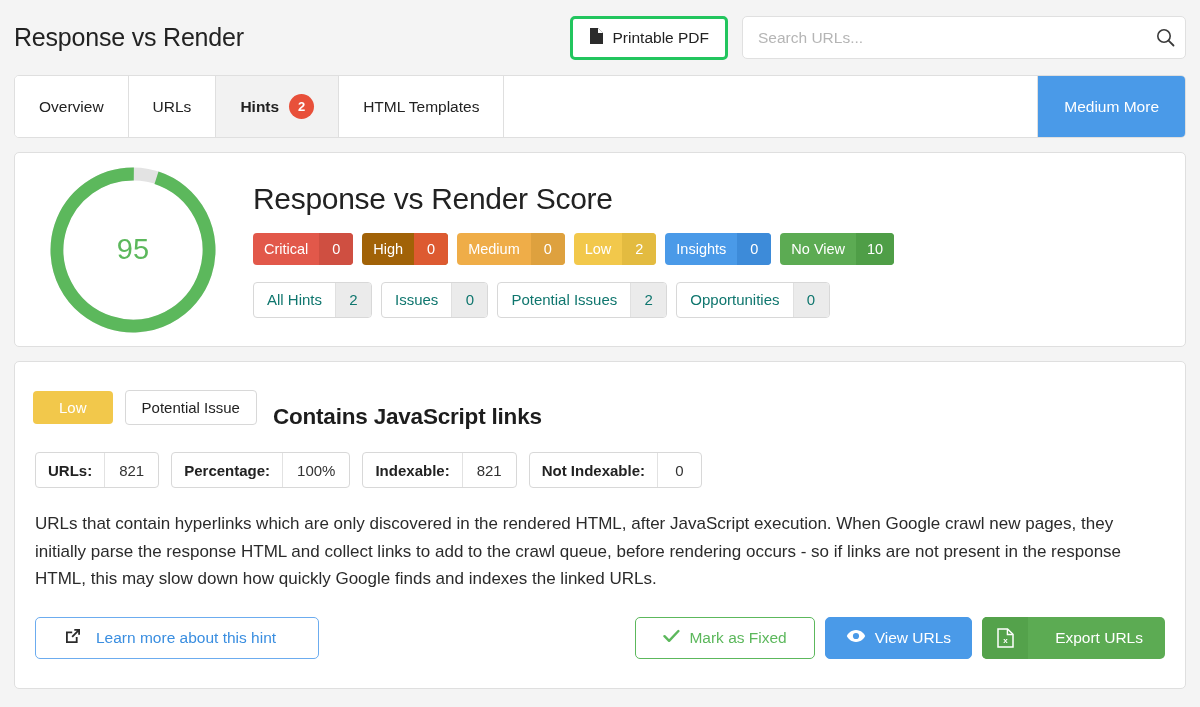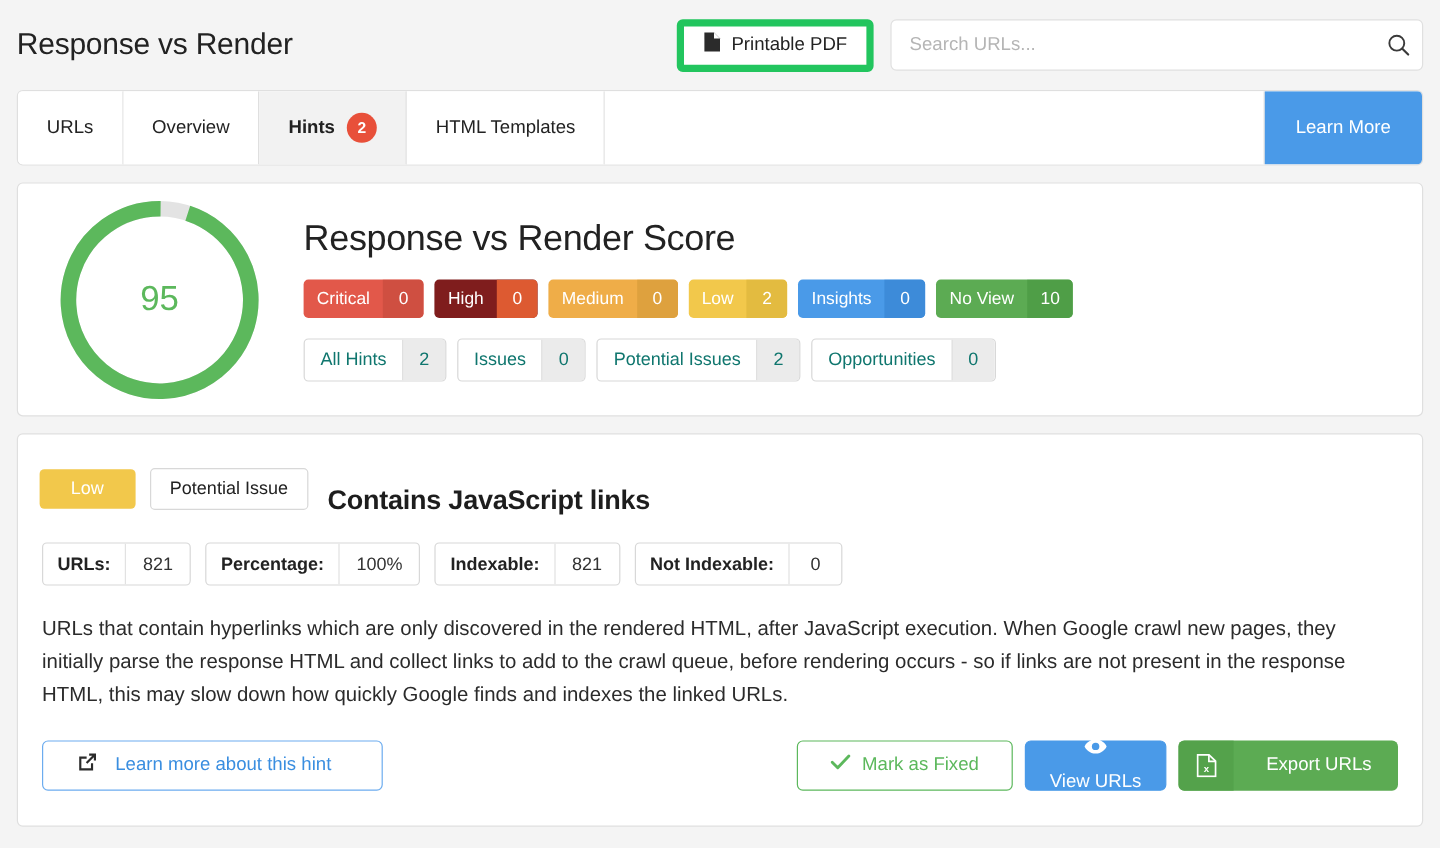--- a/index.html
+++ b/index.html
@@ -31,21 +31,21 @@
     margin-left: auto;
     display: flex;
     align-items: center;
     gap: 14px;
   }
   .pdf-btn {
     display: flex; align-items: center; gap: 9px;
     height: 44px;
     padding: 0 16px;
     background: #fff;
-    border: 6px solid #22c55e;
+    border: 3px solid #22c55e;
     border-radius: 5px;
     font-size: 15.5px;
     color: #222;
     cursor: pointer;
     white-space: nowrap;
   }
   .search-wrap {
     position: relative;
     width: 444px;
     height: 43px;
@@ -263,21 +263,20 @@
     border: 1px solid #5cb85c;
     background: #fff;
     color: #5cb85c;
     padding: 0 27px;
   }
   .btn-view {
     border: 1px solid #4a9ae8;
     background: #4a9ae8;
     color: #fff;
     padding: 0 20px;
-    flex-direction: column;
   }
   .btn-export {
     border: none;
     background: #5cab53;
     color: #fff;
     padding: 0;
     overflow: hidden;
   }
   .export-icon-box {
     display: flex; align-items: center; justify-content: center;
@@ -310,35 +309,35 @@
           <circle cx="8" cy="8" r="6.2" fill="none" stroke="#3a3a3a" stroke-width="1.6"></circle>
           <line x1="12.6" y1="12.6" x2="17.5" y2="17.5" stroke="#3a3a3a" stroke-width="1.8" stroke-linecap="round"></line>
         </svg>
       </button>
     </div>
   </div>
 </div>
 
 <div class="tabs">
   <div class="tab">
+    <span>Overview</span>
+  </div>
+  <div class="tab">
     <span>URLs</span>
-  </div>
-  <div class="tab">
-    <span>Overview</span>
   </div>
   <div class="tab active">
     <span>Hints</span>
     <span class="tab-badge">2</span>
   </div>
   <div class="tab">
     <span>HTML Templates</span>
   </div>
   <div class="tab-spacer"></div>
   <div class="learn-more-tab">
-    <span>Learn More</span>
+    <span>Medium More</span>
   </div>
 </div>
 
 <div class="card score-card">
 
   <div class="donut-wrap">
     <svg width="172" height="172" viewBox="0 0 172 172" aria-hidden="true">
       <circle cx="86" cy="86" r="76" fill="none" stroke="#e3e3e3" stroke-width="13"></circle>
       <circle id="score-arc" cx="86" cy="86" r="76" fill="none" stroke="#5cb85c" stroke-width="13" transform="rotate(-72 86 86)" stroke-linecap="butt" stroke-dasharray="453.6459791783661 23.87610416728245"></circle>
     </svg>
@@ -346,21 +345,21 @@
   </div>
 
   <div class="score-body">
     <div class="score-heading">Response vs Render Score</div>
 
     <div class="badge-row">
       <div class="sev-badge" style="background: rgb(226, 88, 74);">
         <span class="sev-label">Critical</span>
         <span class="sev-count" style="background: rgb(207, 79, 65);">0</span>
       </div>
-      <div class="sev-badge" style="background: #7f1d1d;">
+      <div class="sev-badge" style="background: #a16207;">
         <span class="sev-label">High</span>
         <span class="sev-count" style="background: rgb(221, 90, 49);">0</span>
       </div>
       <div class="sev-badge" style="background: rgb(239, 173, 72);">
         <span class="sev-label">Medium</span>
         <span class="sev-count" style="background: rgb(222, 161, 62);">0</span>
       </div>
       <div class="sev-badge" style="background: rgb(242, 200, 75);">
         <span class="sev-label">Low</span>
         <span class="sev-count" style="background: rgb(227, 187, 64);">2</span>

